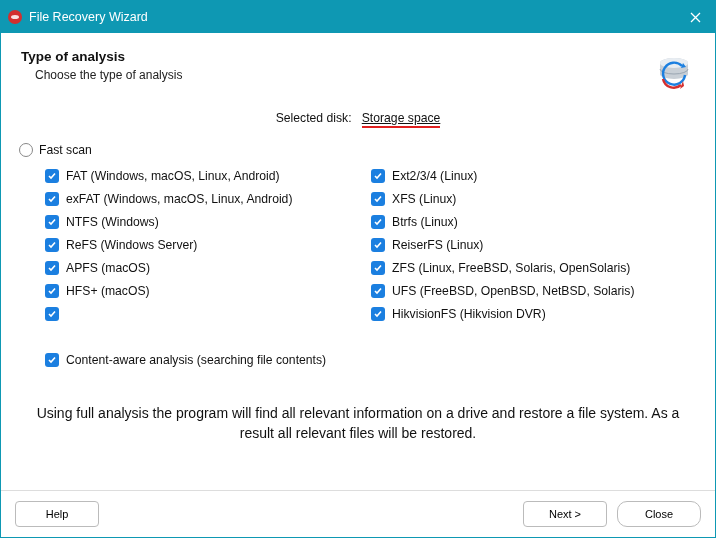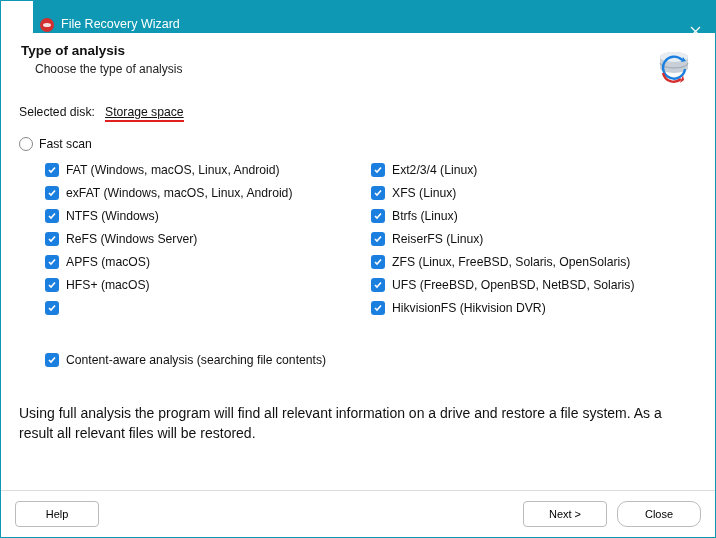--- a/index.html
+++ b/index.html
@@ -7,54 +7,53 @@
   .window {
     width: 716px; height: 538px;
     background: #fff;
     border: 1px solid #0e98b3;
     display: flex; flex-direction: column;
     position: relative;
   }
   .titlebar {
     height: 28px;
     background: #0e98b3;
-    display: flex; align-items: flex-start;
+    display: flex; align-items: center;
     padding: 16px 6px;
     color: #fff;
     font-size: 12.5px;
-    margin-left: 32px;
   }
   .titlebar .app-icon { width: 16px; height: 16px; margin-right: 6px; }
   .titlebar .title { flex: 1; }
   .titlebar .close { width: 40px; height: 28px; display:flex; align-items:center; justify-content:center; margin-right:-6px; }
   .header {
-    padding: 10px 20px 10px 20px;
+    padding: 16px 20px 10px 20px;
     display:flex;
     border-bottom: 0;
   }
   .header-text { flex:1; }
   .header h2 {
     margin: 0; font-size: 13.5px; font-weight: 700; color:#111;
   }
   .header .sub {
     margin: 4px 0 0 14px; font-size: 12px; color:#222;
   }
   .header .logo { width: 42px; height: 42px; flex:none; }
   .body {
     flex:1; padding: 6px 18px 0 18px; font-size: 12.2px; color:#111;
-    display:flex; flex-direction:column;
+    display:flex; flex-direction:column;text-align:center;
   }
   .sel-line { margin: 4px 0 10px 0; font-size:12.2px; }
   .sel-link { text-decoration: underline; border-bottom: 2px solid #e02020; padding-bottom:1px; }
   .radio-row { display:flex; align-items:center; gap:6px; margin: 8px 0 6px 0; }
   .radio-outer { width:14px; height:14px; border-radius:50%; border:1px solid #888; display:inline-flex; align-items:center; justify-content:center; flex:none; background:#fff; }
   .radio-filled { border-color:#1b7fe0; }
   .radio-inner { width:7px; height:7px; border-radius:50%; background:#1b7fe0; }
   .radio-label { font-size:12.2px; }
-  .fs-grid { display:flex; margin: 6px 0 14px 26px; }
+  .fs-grid { display:flex; margin: 6px 0 8px 26px; }
   .fs-col { flex:1; display:flex; flex-direction:column; gap:9px; }
   .chk-row { display:flex; align-items:center; gap:7px; }
   .chk { width:14px; height:14px; border-radius:3px; background:#1b7fe0; display:inline-flex; align-items:center; justify-content:center; flex:none; }
   .chk svg { display:block; }
   .content-aware { margin: 24px 0 0 26px; }
   .desc { margin-top: 36px; font-size:14px; line-height:1.45; color:#111; }
   .footer {
     border-top:1px solid #ddd;
     padding: 10px 14px;
     display:flex; align-items:center;

